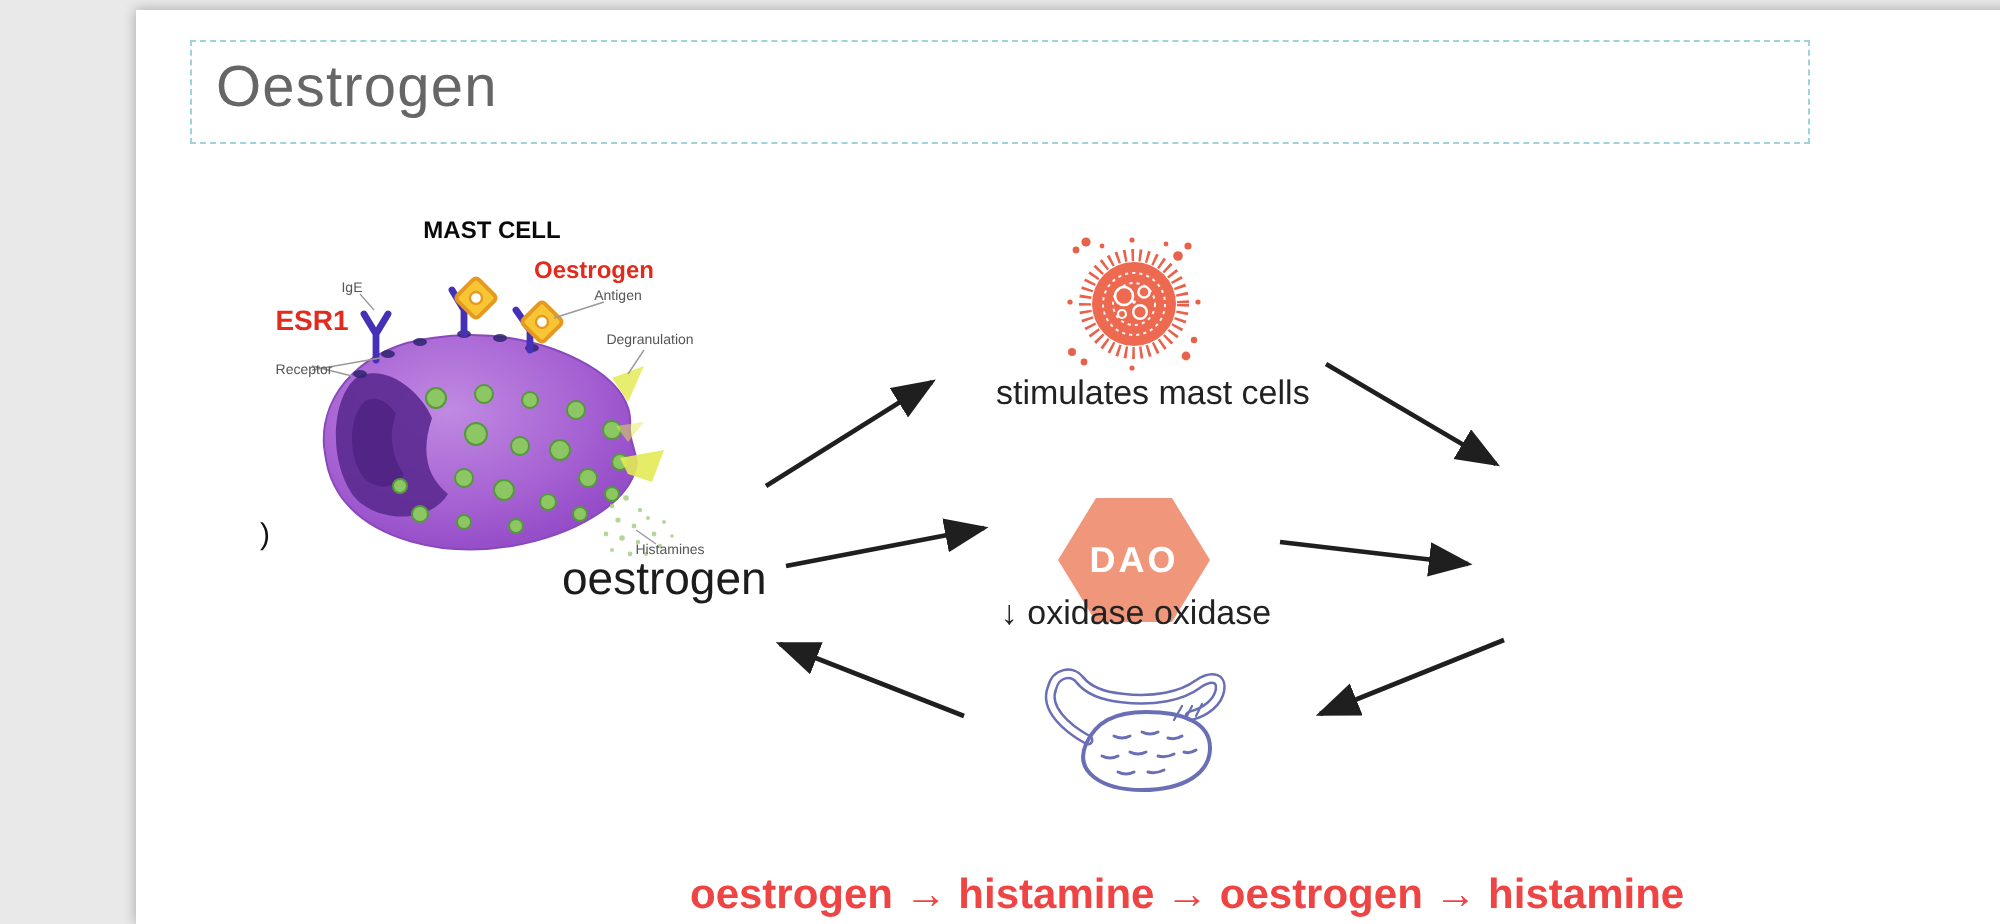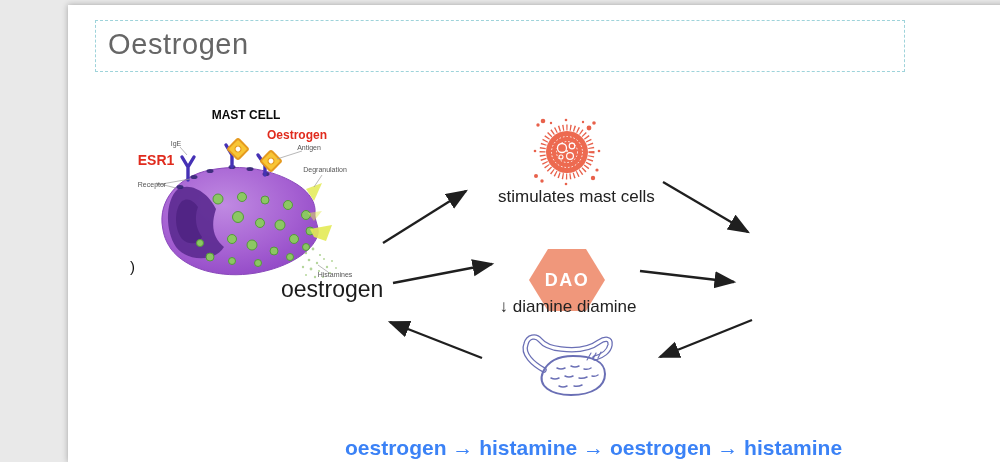--- a/index.html
+++ b/index.html
@@ -25,21 +25,21 @@
   .caption{position:absolute;font-size:17px;color:#222;white-space:nowrap;text-align:center;}
   .dao-hex{
     position:absolute;left:461px;top:219px;width:76px;height:62px;
     background:#f0977b;
     clip-path:polygon(25% 0,75% 0,100% 50%,75% 100%,25% 100%,0 50%);
     display:flex;align-items:center;justify-content:center;
     color:#ffffff;font-weight:bold;font-size:18px;letter-spacing:1.5px;margin-top:25px;
   }
   .footer-chain{
     position:absolute;left:277px;top:431px;width:466px;
-    text-align:center;font-size:21px;font-weight:bold;color:#3b82f6;white-space:nowrap;
+    text-align:center;font-size:21px;font-weight:bold;color:#ef4444;white-space:nowrap;
   }
   .abs{position:absolute;}
   svg text{font-family:"Liberation Sans", sans-serif;}
 </style>
 </head>
 <body>
 
 <div class="slide">
 
   <div class="title-box">
@@ -186,21 +186,21 @@
         <circle cx="18" cy="5" r="1.2"></circle>
           <circle cx="50" cy="4" r="1.2"></circle>
       </g>
     </g>
   </svg>
   <div class="caption" style="left:430px;top:182px;width:140px">stimulates mast cells</div>
 
   <div class="dao-hex">
     <span>DAO</span>
   </div>
-  <div class="caption" style="left:430px;top:292px;width:140px">↓ diamine diamine</div>
+  <div class="caption" style="left:430px;top:292px;width:140px">↓ oxidase oxidase</div>
 
   <svg class="abs" style="left:445px;top:323px" width="114" height="72" viewBox="0 0 114 72">
     <g fill="none" stroke-linecap="round">
       <path d="M31,42 C20,36 9,26 13,16 C15,8 23,7 27,12 C31,17 38,20 48,21 C64,23 78,20 86,14 C92,10 98,10 97,17 C96,23 90,28 82,30" stroke="#6a6fb5" stroke-width="5.5"></path>
       <path d="M31,42 C20,36 9,26 13,16 C15,8 23,7 27,12 C31,17 38,20 48,21 C64,23 78,20 86,14 C92,10 98,10 97,17 C96,23 90,28 82,30" stroke="#ffffff" stroke-width="3"></path>
       <path d="M30,44 C24,58 38,67 58,67 C80,67 92,58 92,46 C92,33 78,28 60,28 C44,28 35,33 30,44 Z" stroke="#6a6fb5" stroke-width="2"></path>
       <g stroke="#6a6fb5" stroke-width="1.1">
         <path d="M78,25 L74,32"></path>
           <path d="M83,25 L80,31"></path>
           <path d="M88,24 L85,30"></path>

